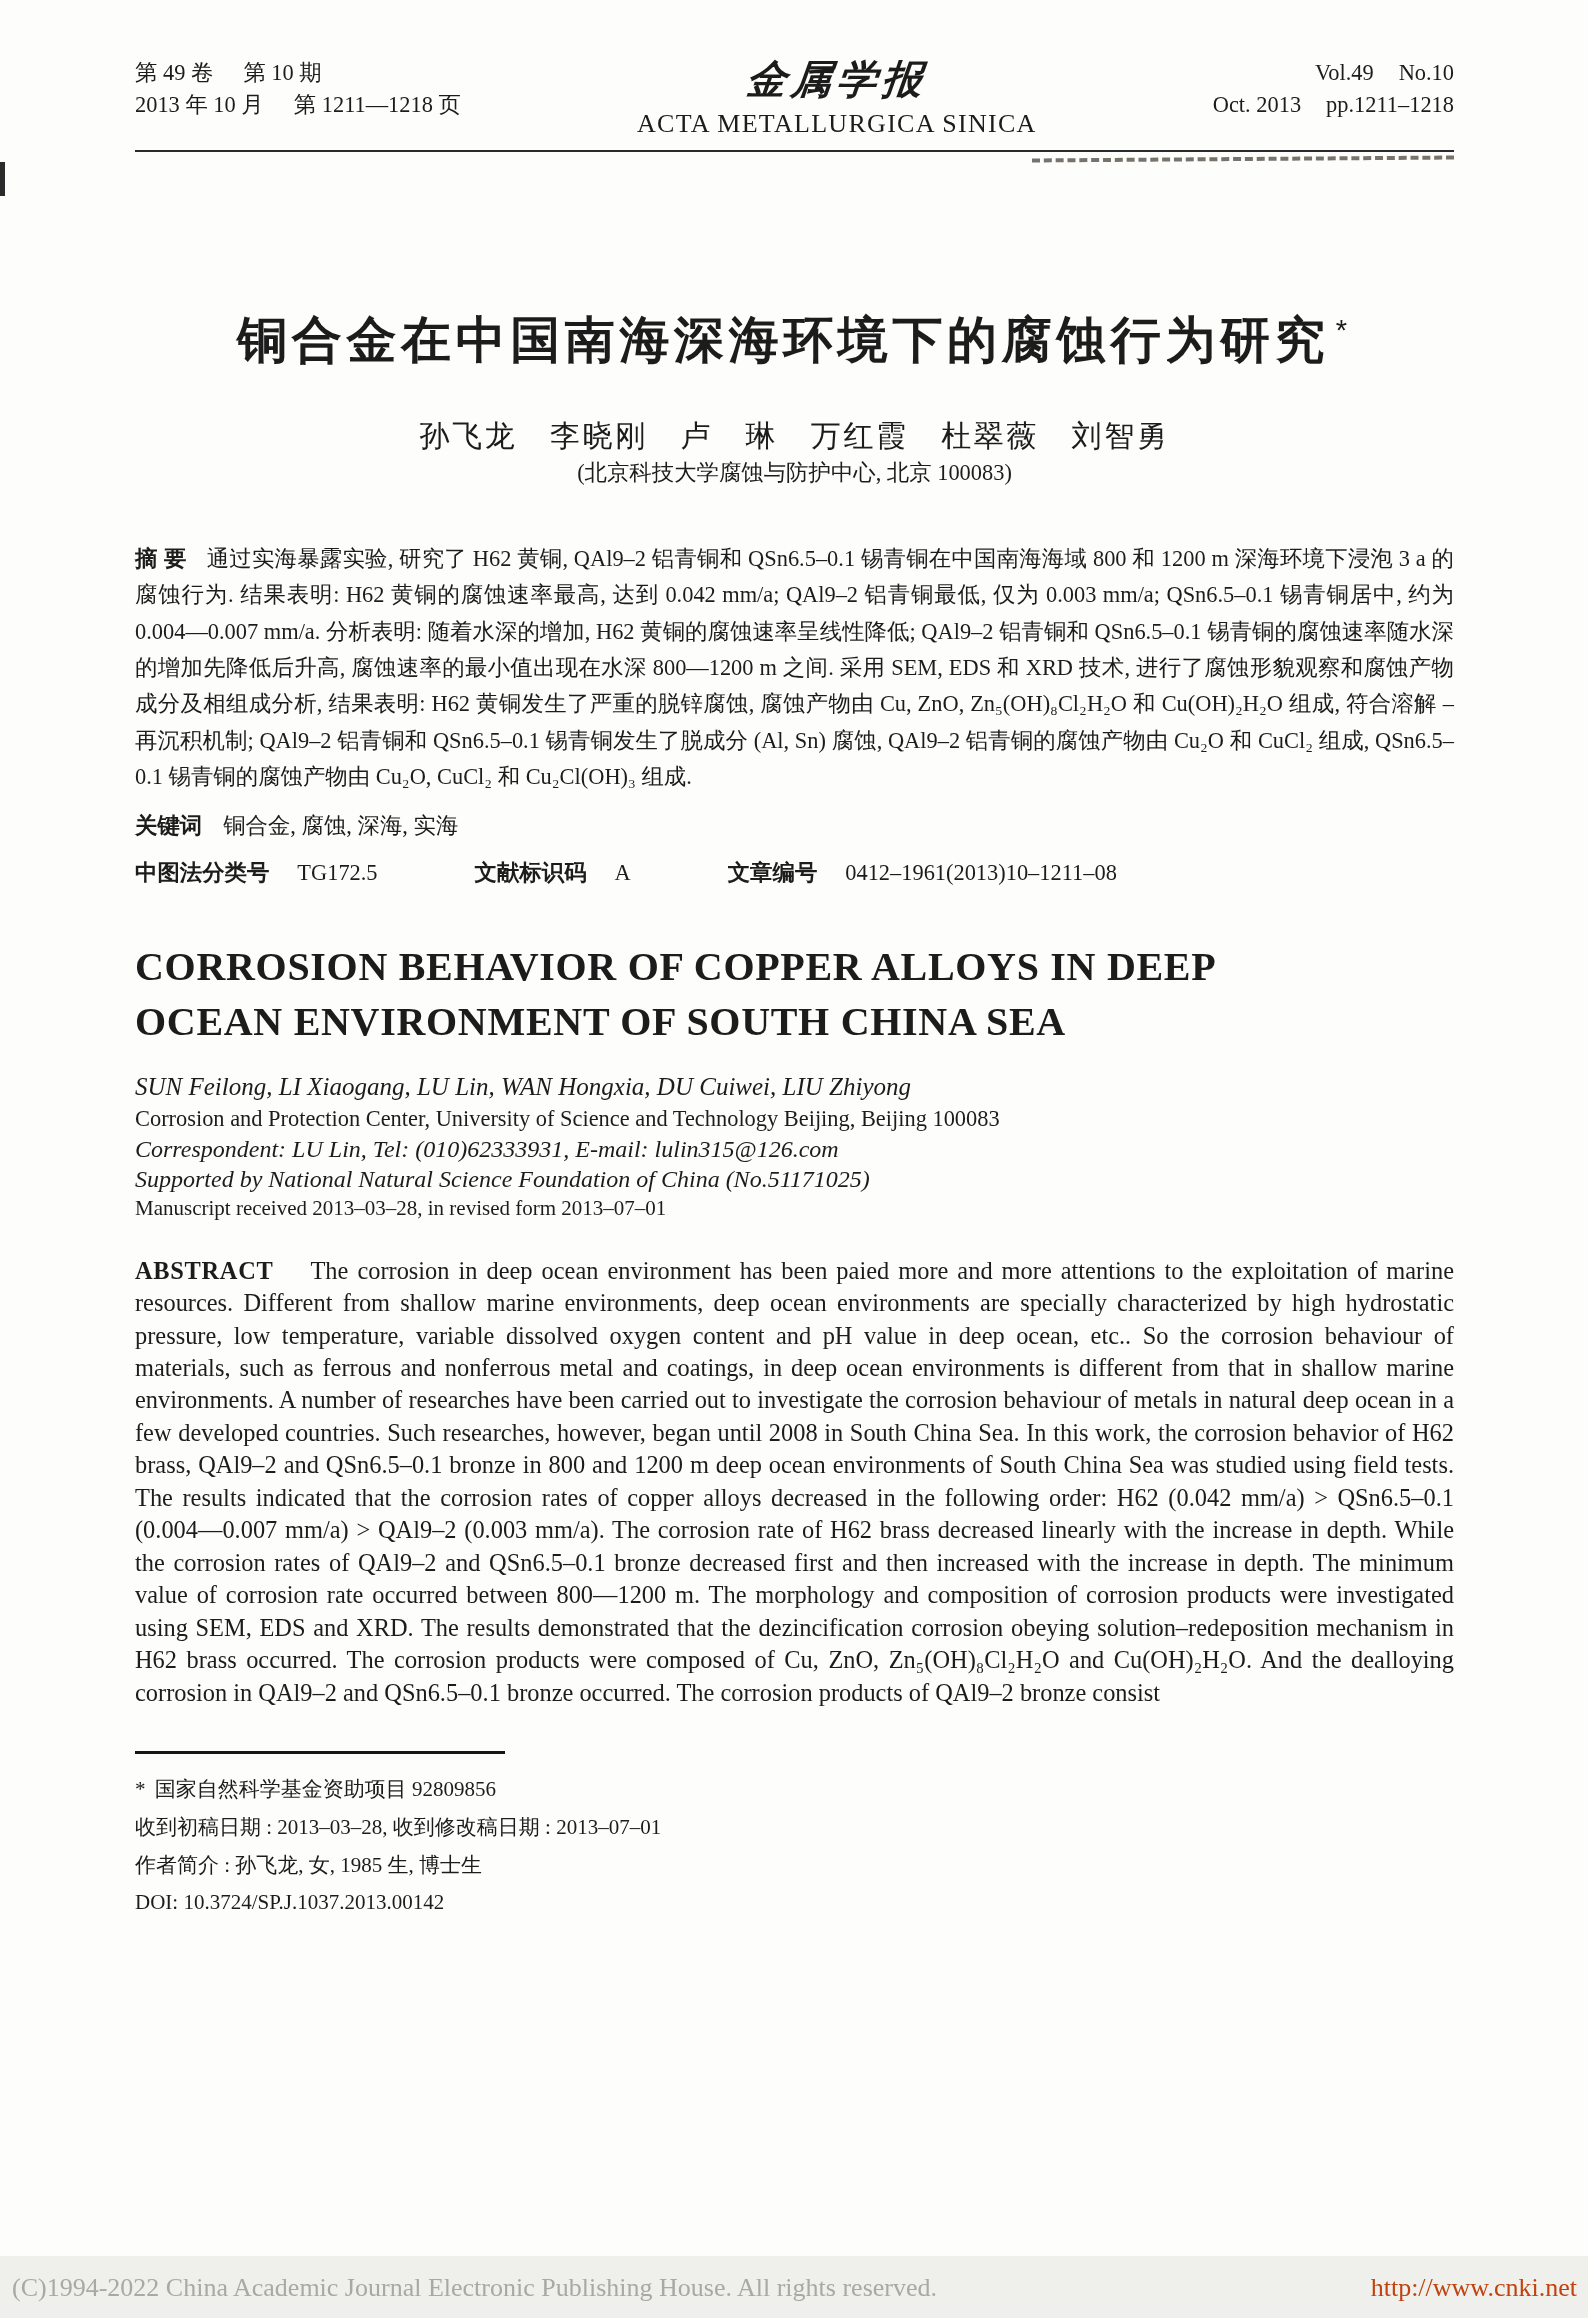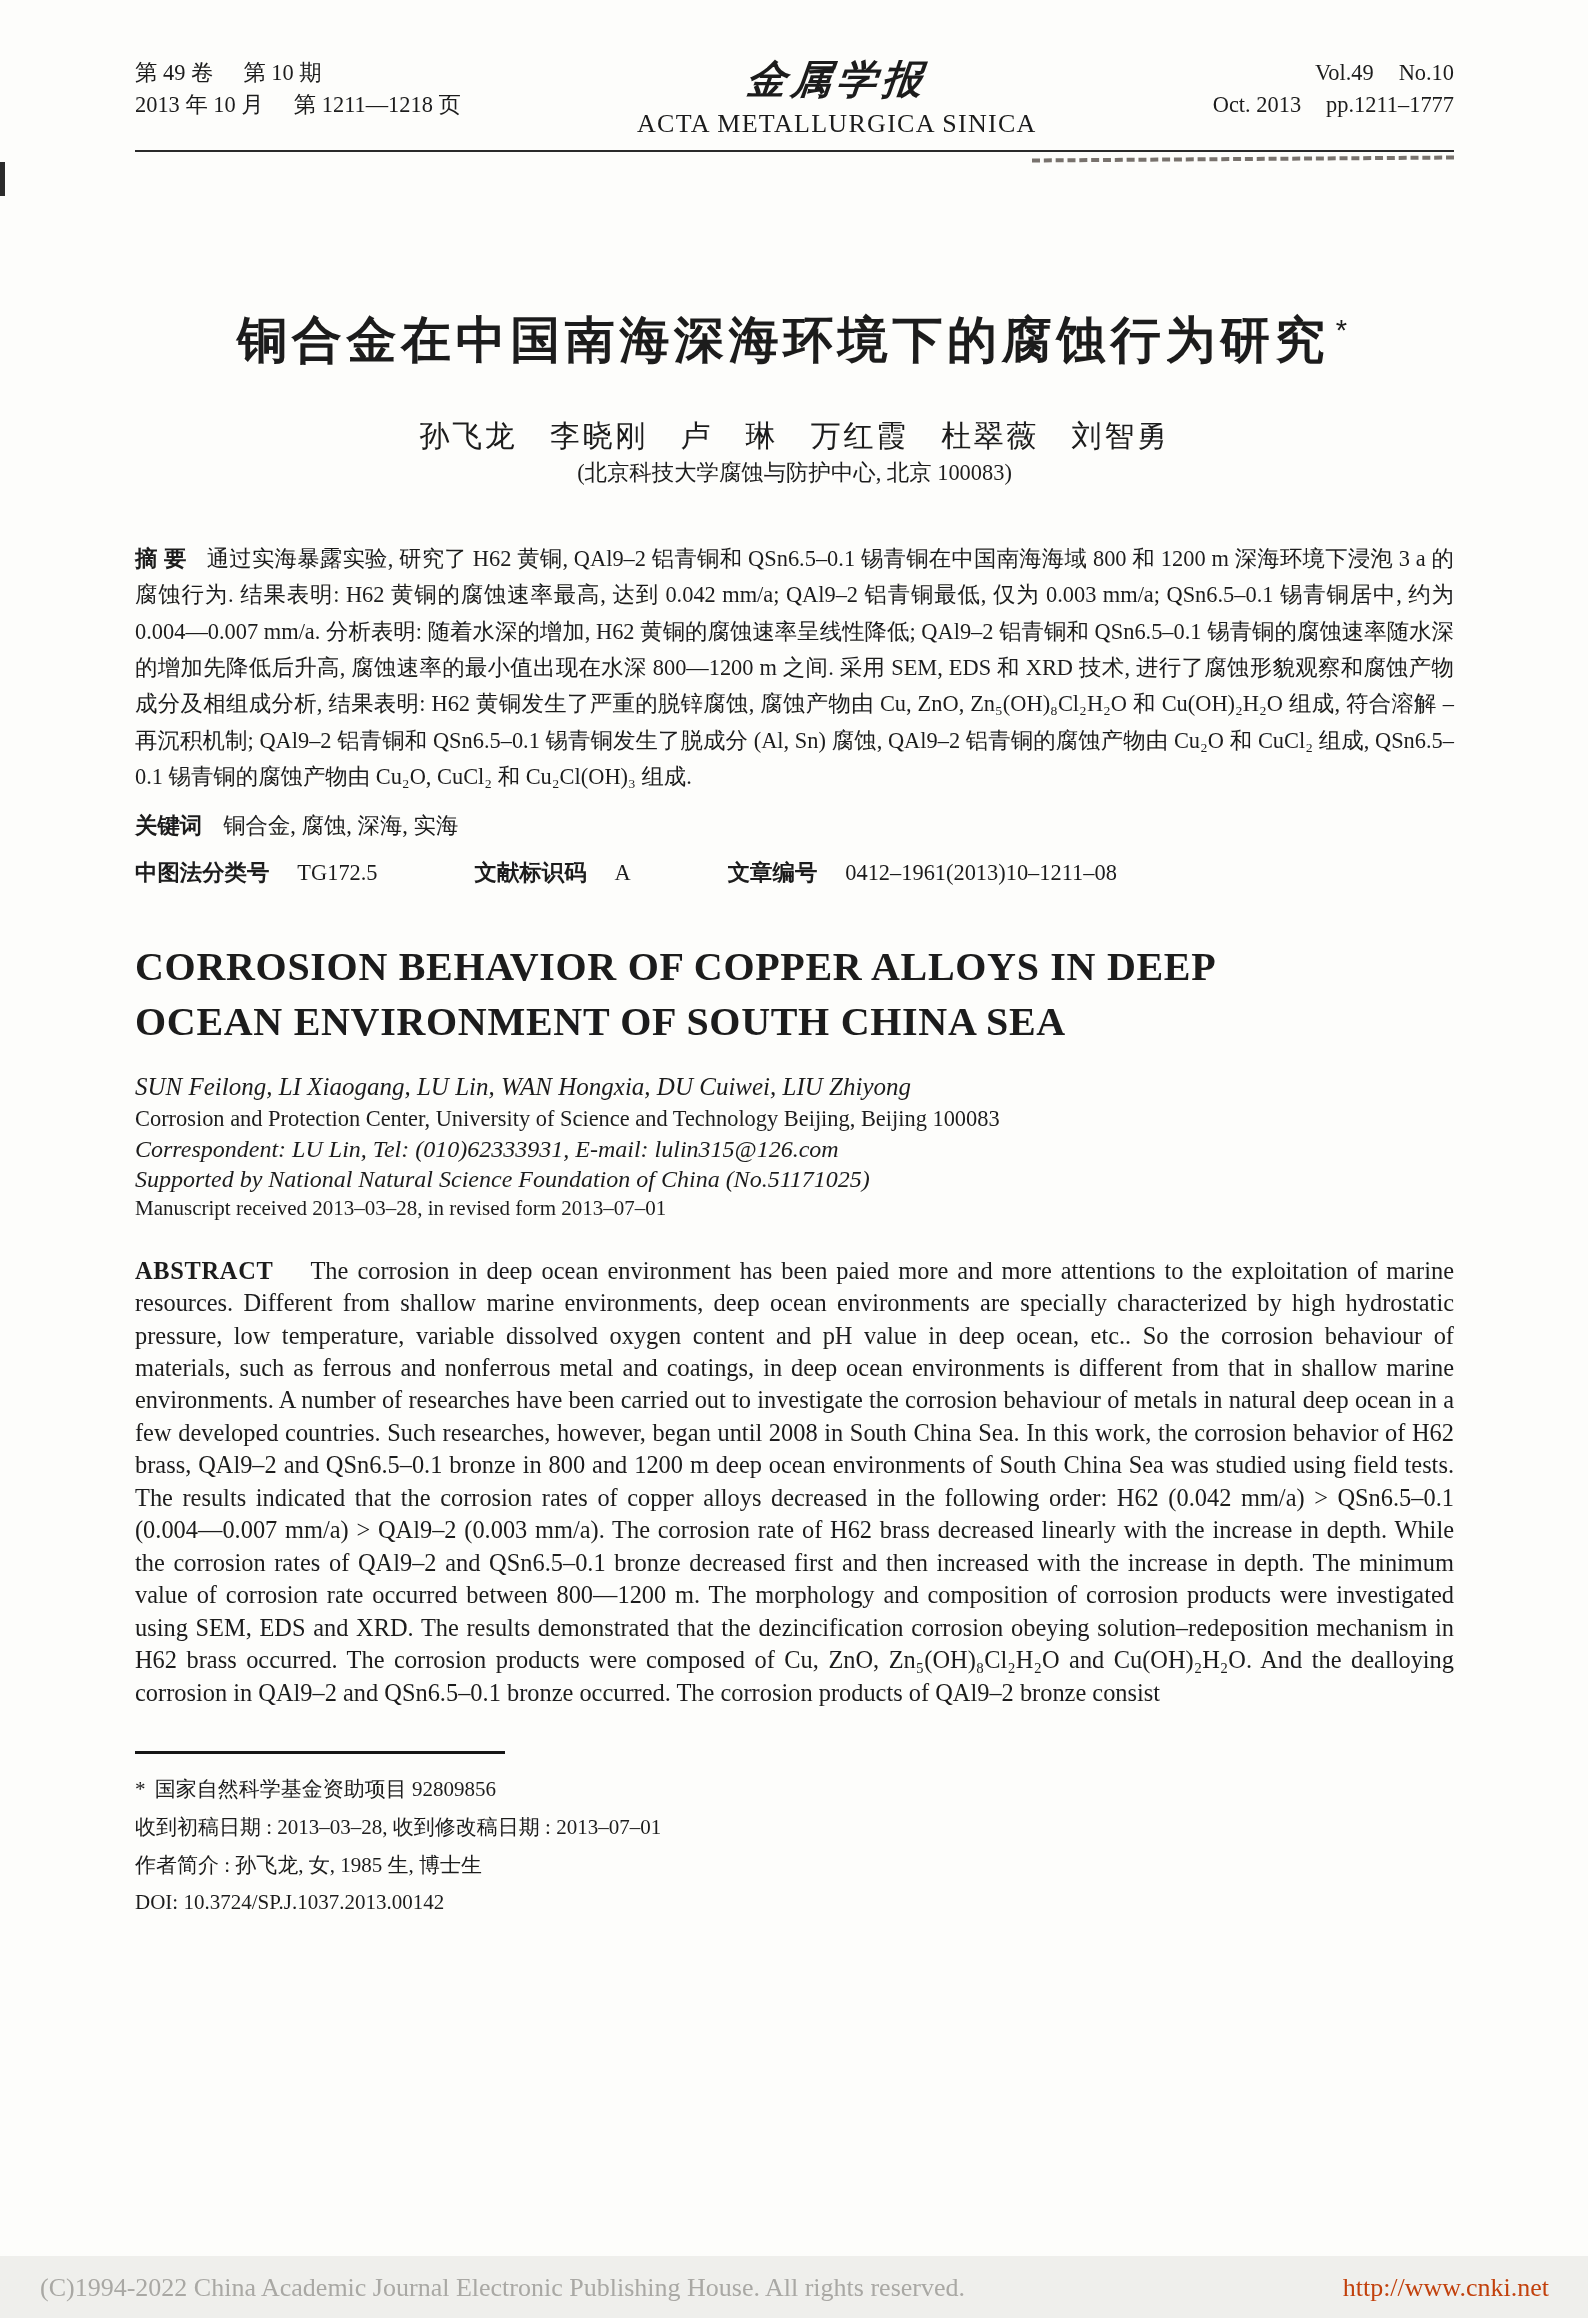--- a/index.html
+++ b/index.html
@@ -61,21 +61,21 @@
   .footnote-block{margin-top:42px;font-size:21px;line-height:1.8;}
   .footnote-rule{width:370px;border-top:3.3px solid #161616;margin-bottom:17px;}
   .fn-line{white-space:nowrap;}
   .fn-marker{margin-right:9.2px;}
 
   
   .site-footer{
     position:absolute;left:0;right:0;bottom:0;height:63px;
     background:#efefec;color:#a9a8a4;
     display:flex;justify-content:space-between;align-items:center;
-    padding:0 40px;box-sizing:border-box;font-size:26px;
+    padding:0 12px;box-sizing:border-box;font-size:26px;
   }
   .site-footer a{color:#c2410c;text-decoration:none;}
 </style>
 </head>
 <body>
 
 <div class="content">
 
   <header class="jheader">
     <div class="h-col">
@@ -92,21 +92,21 @@
       <div class="logo">金属学报</div>
       <div class="jname">ACTA METALLURGICA SINICA</div>
     </div>
     <div class="h-col">
       <div class="h-line right">
         <span>Vol.49</span>
         <span>No.10</span>
       </div>
       <div class="h-line right">
         <span>Oct.  2013</span>
-        <span>pp.1211–1777</span>
+        <span>pp.1211–1218</span>
       </div>
     </div>
   </header>
 
   <div class="header-rule"></div>
   <div class="header-artifact"></div>
 
   <h1 class="title-cn" style="margin-bottom:0;">
     <span>铜合金在中国南海深海环境下的腐蚀行为研究</span><sup>*</sup>
   </h1>

